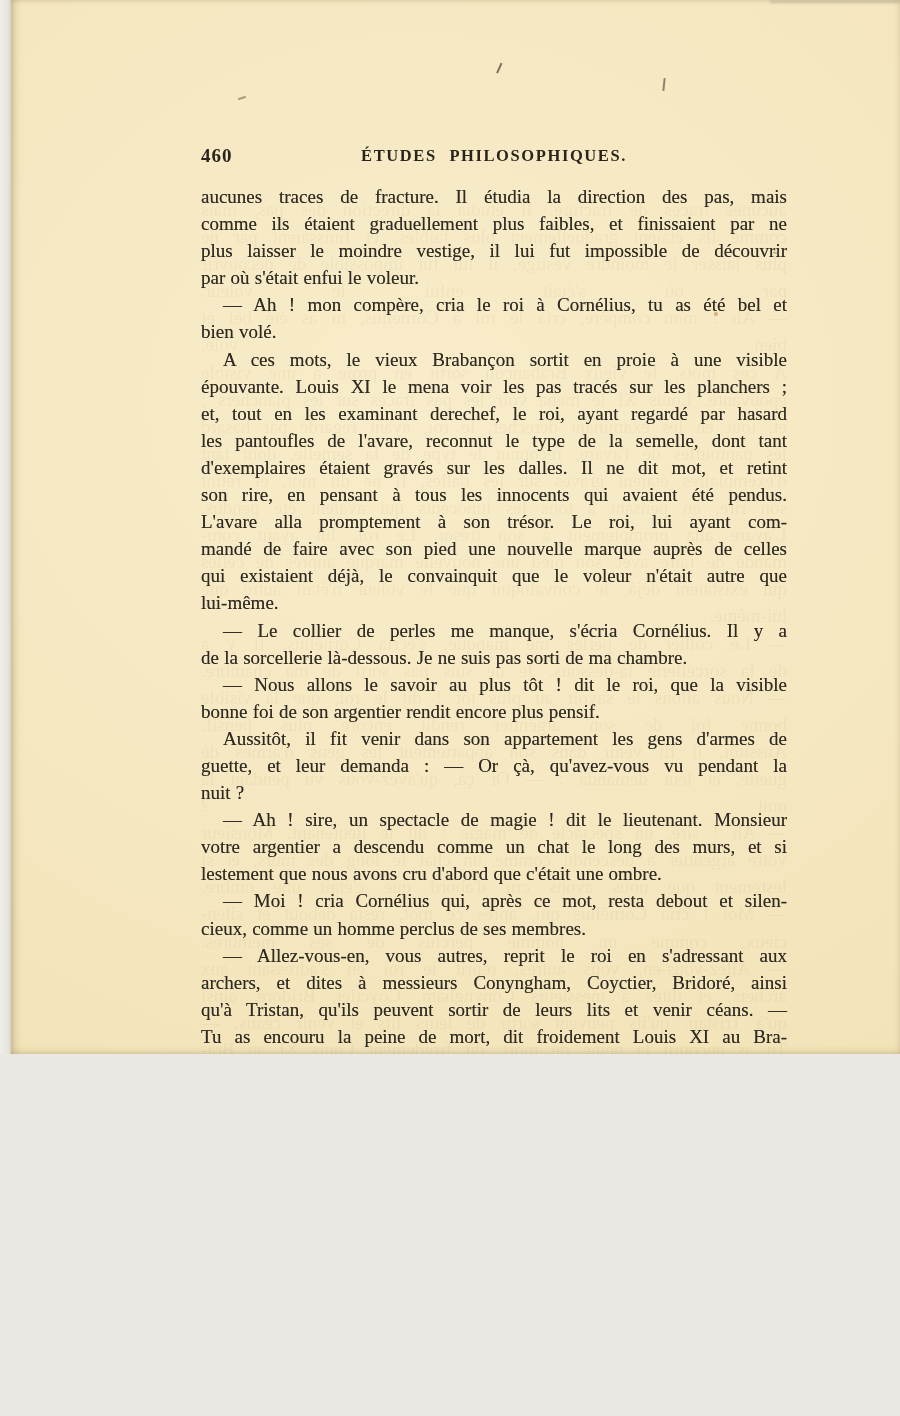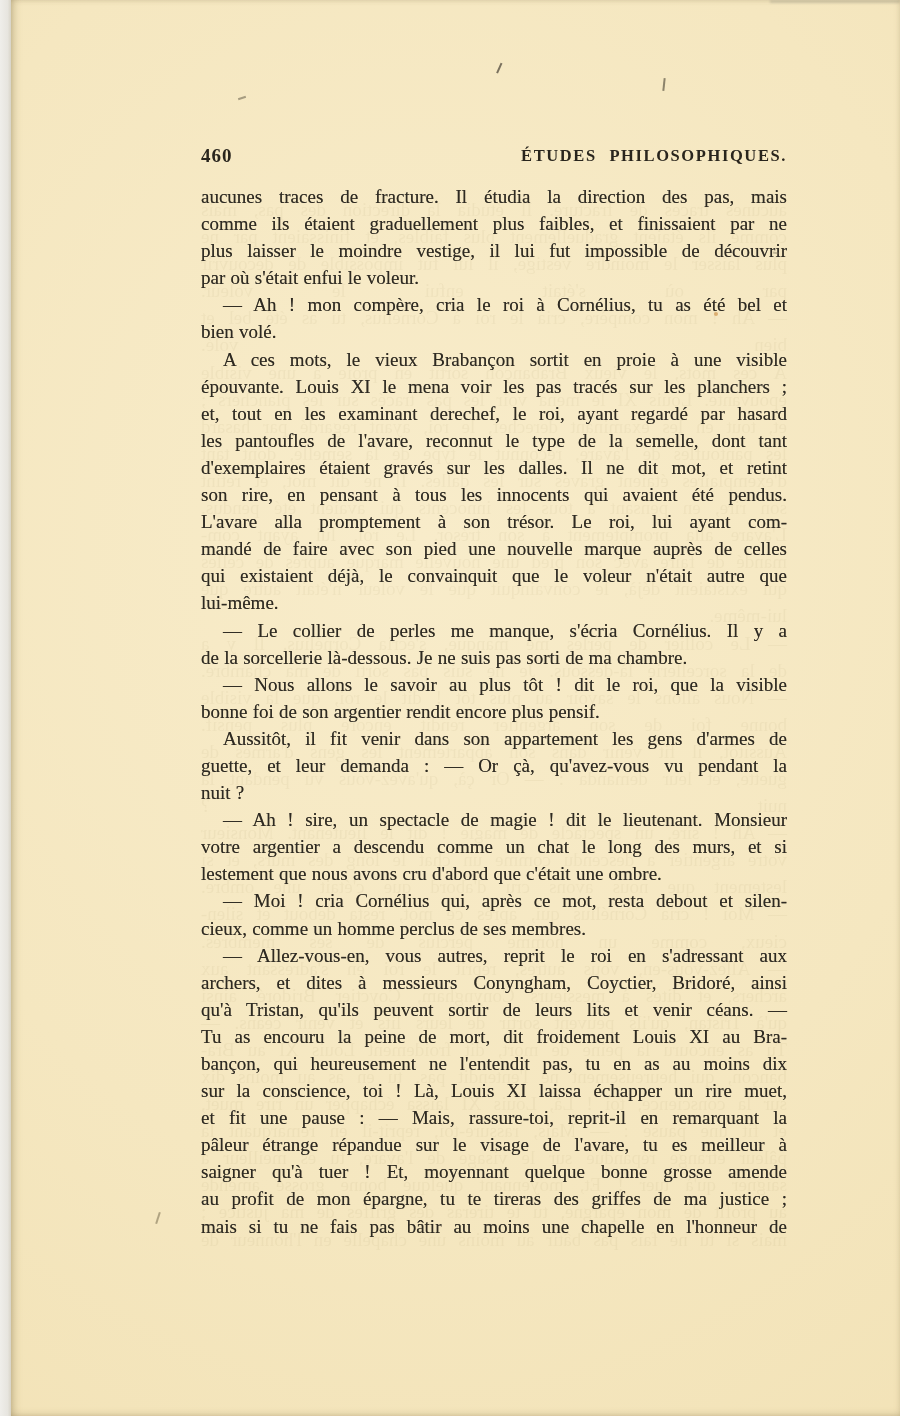--- a/index.html
+++ b/index.html
@@ -3,21 +3,21 @@
 <meta charset="utf-8">
 <style>
   html, body {
     margin: 0;
     padding: 0;
     background: #e9e8e3;
   }
   .page-wrap {
     position: relative;
     width: 900px;
-    height: 1416px;
+    height: 1054px;
     overflow: hidden;
     background: #e9e8e3;
     font-family: "Liberation Serif", "DejaVu Serif", serif;
   }
   
   .scanner-edge {
     position: absolute;
     left: 0; top: 0; bottom: 0;
     width: 11px;
     background: linear-gradient(90deg, #efeeea 0%, #e7e5df 70%, #d8d4c8 100%);
@@ -49,21 +49,21 @@
     color: #29251d;
   }
   .page-number {
     position: absolute;
     left: 0; top: 1px;
     font-size: 19px;
     font-weight: 700;
     letter-spacing: 1px;
   }
   .running-title {
-    text-align: right;
+    text-align: center;
     font-size: 16.5px;
     font-weight: 700;
     letter-spacing: 1.6px;
     word-spacing: 7px;
     padding-top: 2px;
   }
   .body-text {
     position: absolute;
     left: 190px; top: 183px;
     width: 586px;

